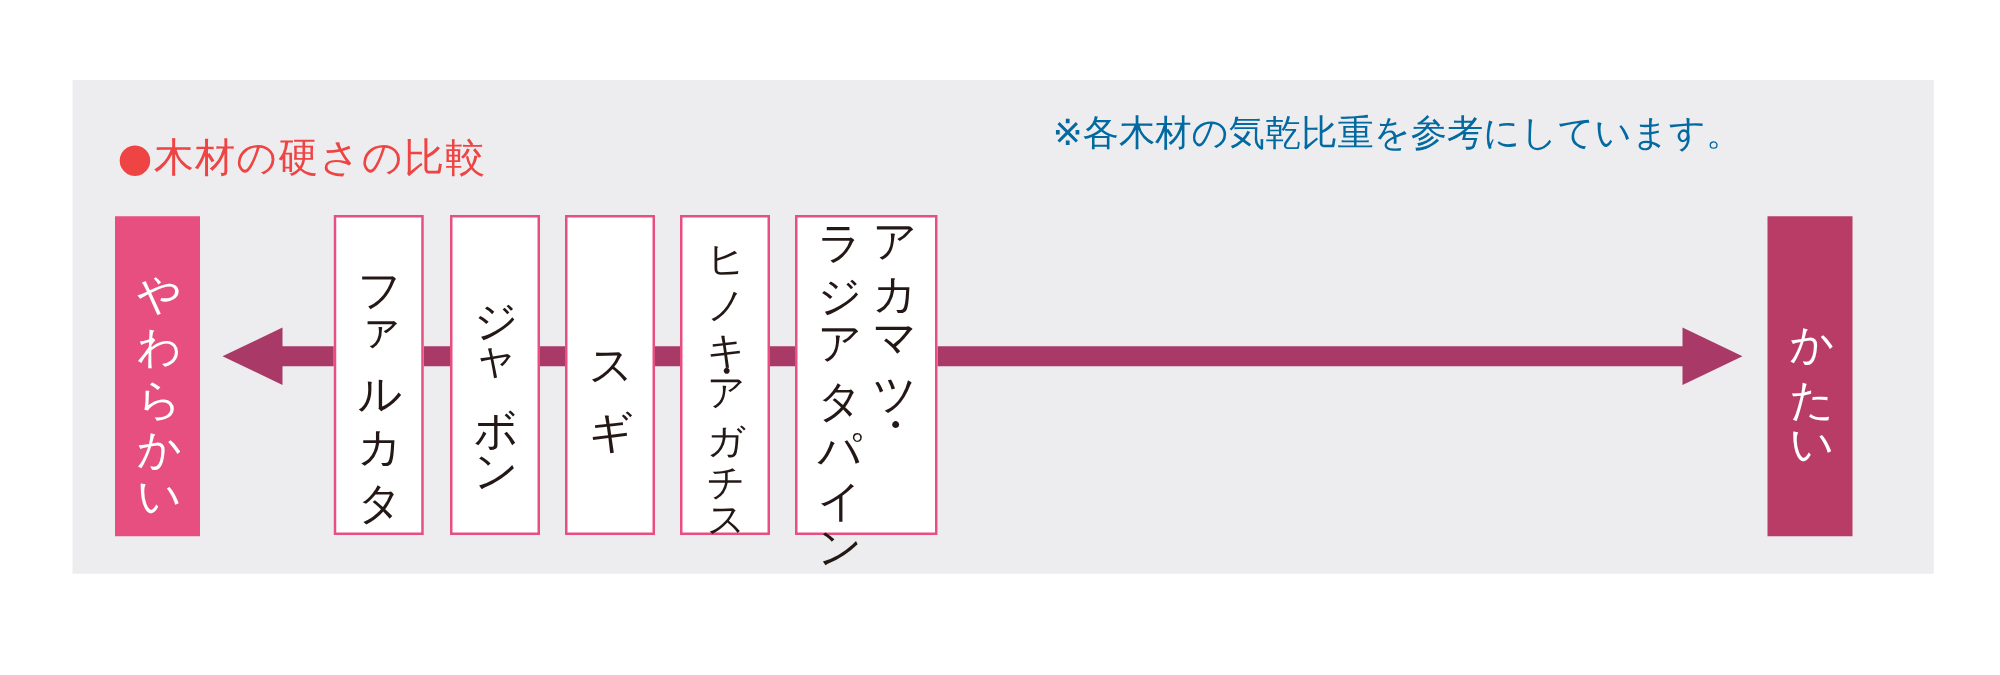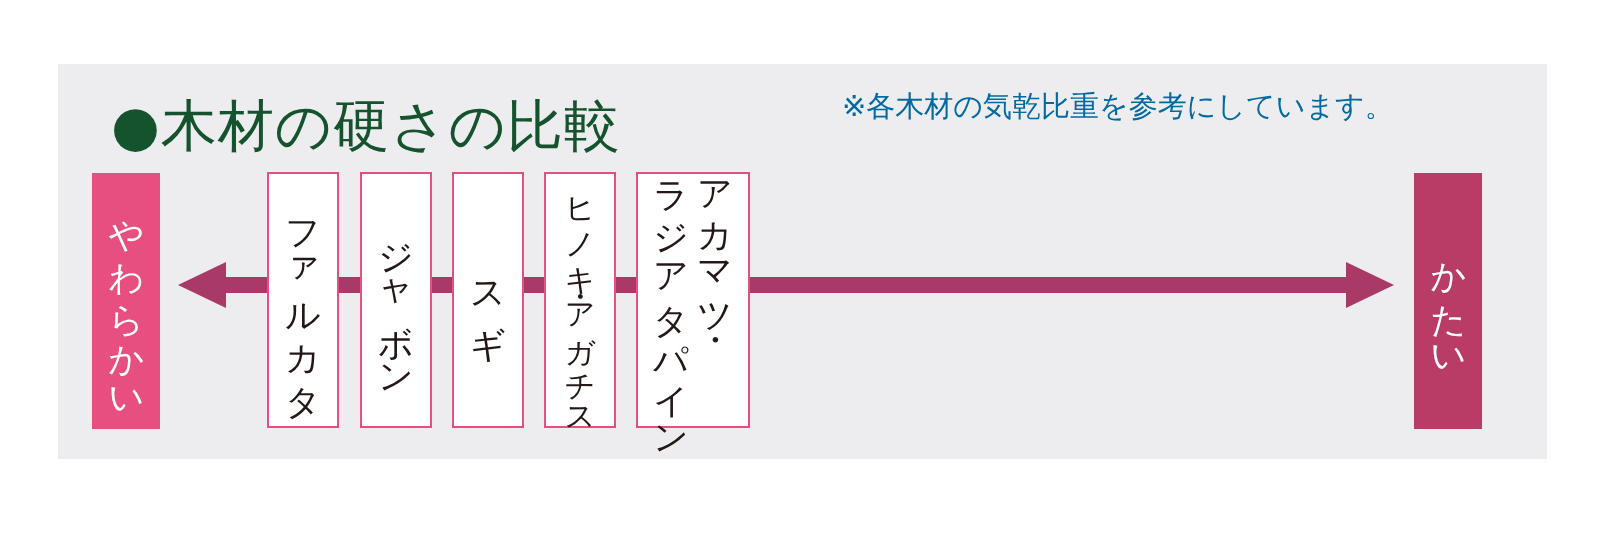--- a/index.html
+++ b/index.html
@@ -1,19 +1,19 @@
 <!DOCTYPE html>
 <html><head>
 <meta charset="utf-8">
 <style>
   html, body { margin:0; padding:0; background:#ffffff; }
   body { width:1600px; height:540px; position:relative; overflow:hidden;
          font-family:"DejaVu Sans", sans-serif; }
   .panel { position:absolute; left:58px; top:64px; width:1489px; height:395px; background:#ededef; }
-  .title { position:absolute; left:111px; top:100px; font-size:56px; line-height:52px; color:#14532d; white-space:nowrap; letter-spacing:1px; }
+  .title { position:absolute; left:94px; top:100px; font-size:32px; line-height:52px; color:#ef4444; white-space:nowrap; letter-spacing:1px; }
   .note { position:absolute; left:842px; top:86px; font-size:29px; line-height:40px; color:#0369a1; white-space:nowrap; letter-spacing:0px; }
   .shaft { position:absolute; left:222px; top:277px; width:1130px; height:16px; background:#a93a68; }
   .arrowhead { position:absolute; top:262px; width:0; height:0; border-top:23px solid transparent; border-bottom:23px solid transparent; }
   .ah-left { left:178px; border-right:48px solid #a93a68; }
   .ah-right { left:1346px; border-left:48px solid #a93a68; }
   .endbox { position:absolute; top:173px; width:68px; height:256px; display:flex; justify-content:center; align-items:center; }
   .endbox span { writing-mode:vertical-rl; color:#ffffff; font-size:35px; letter-spacing:2px; }
   .soft { left:92px; background:#e64f80; }
   .hard { left:1414px; background:#b93c66; }
   .wood { position:absolute; top:172px; height:256px; background:#ffffff; border:2px solid #e64f80; box-sizing:border-box; display:flex; justify-content:center; align-items:center; }

